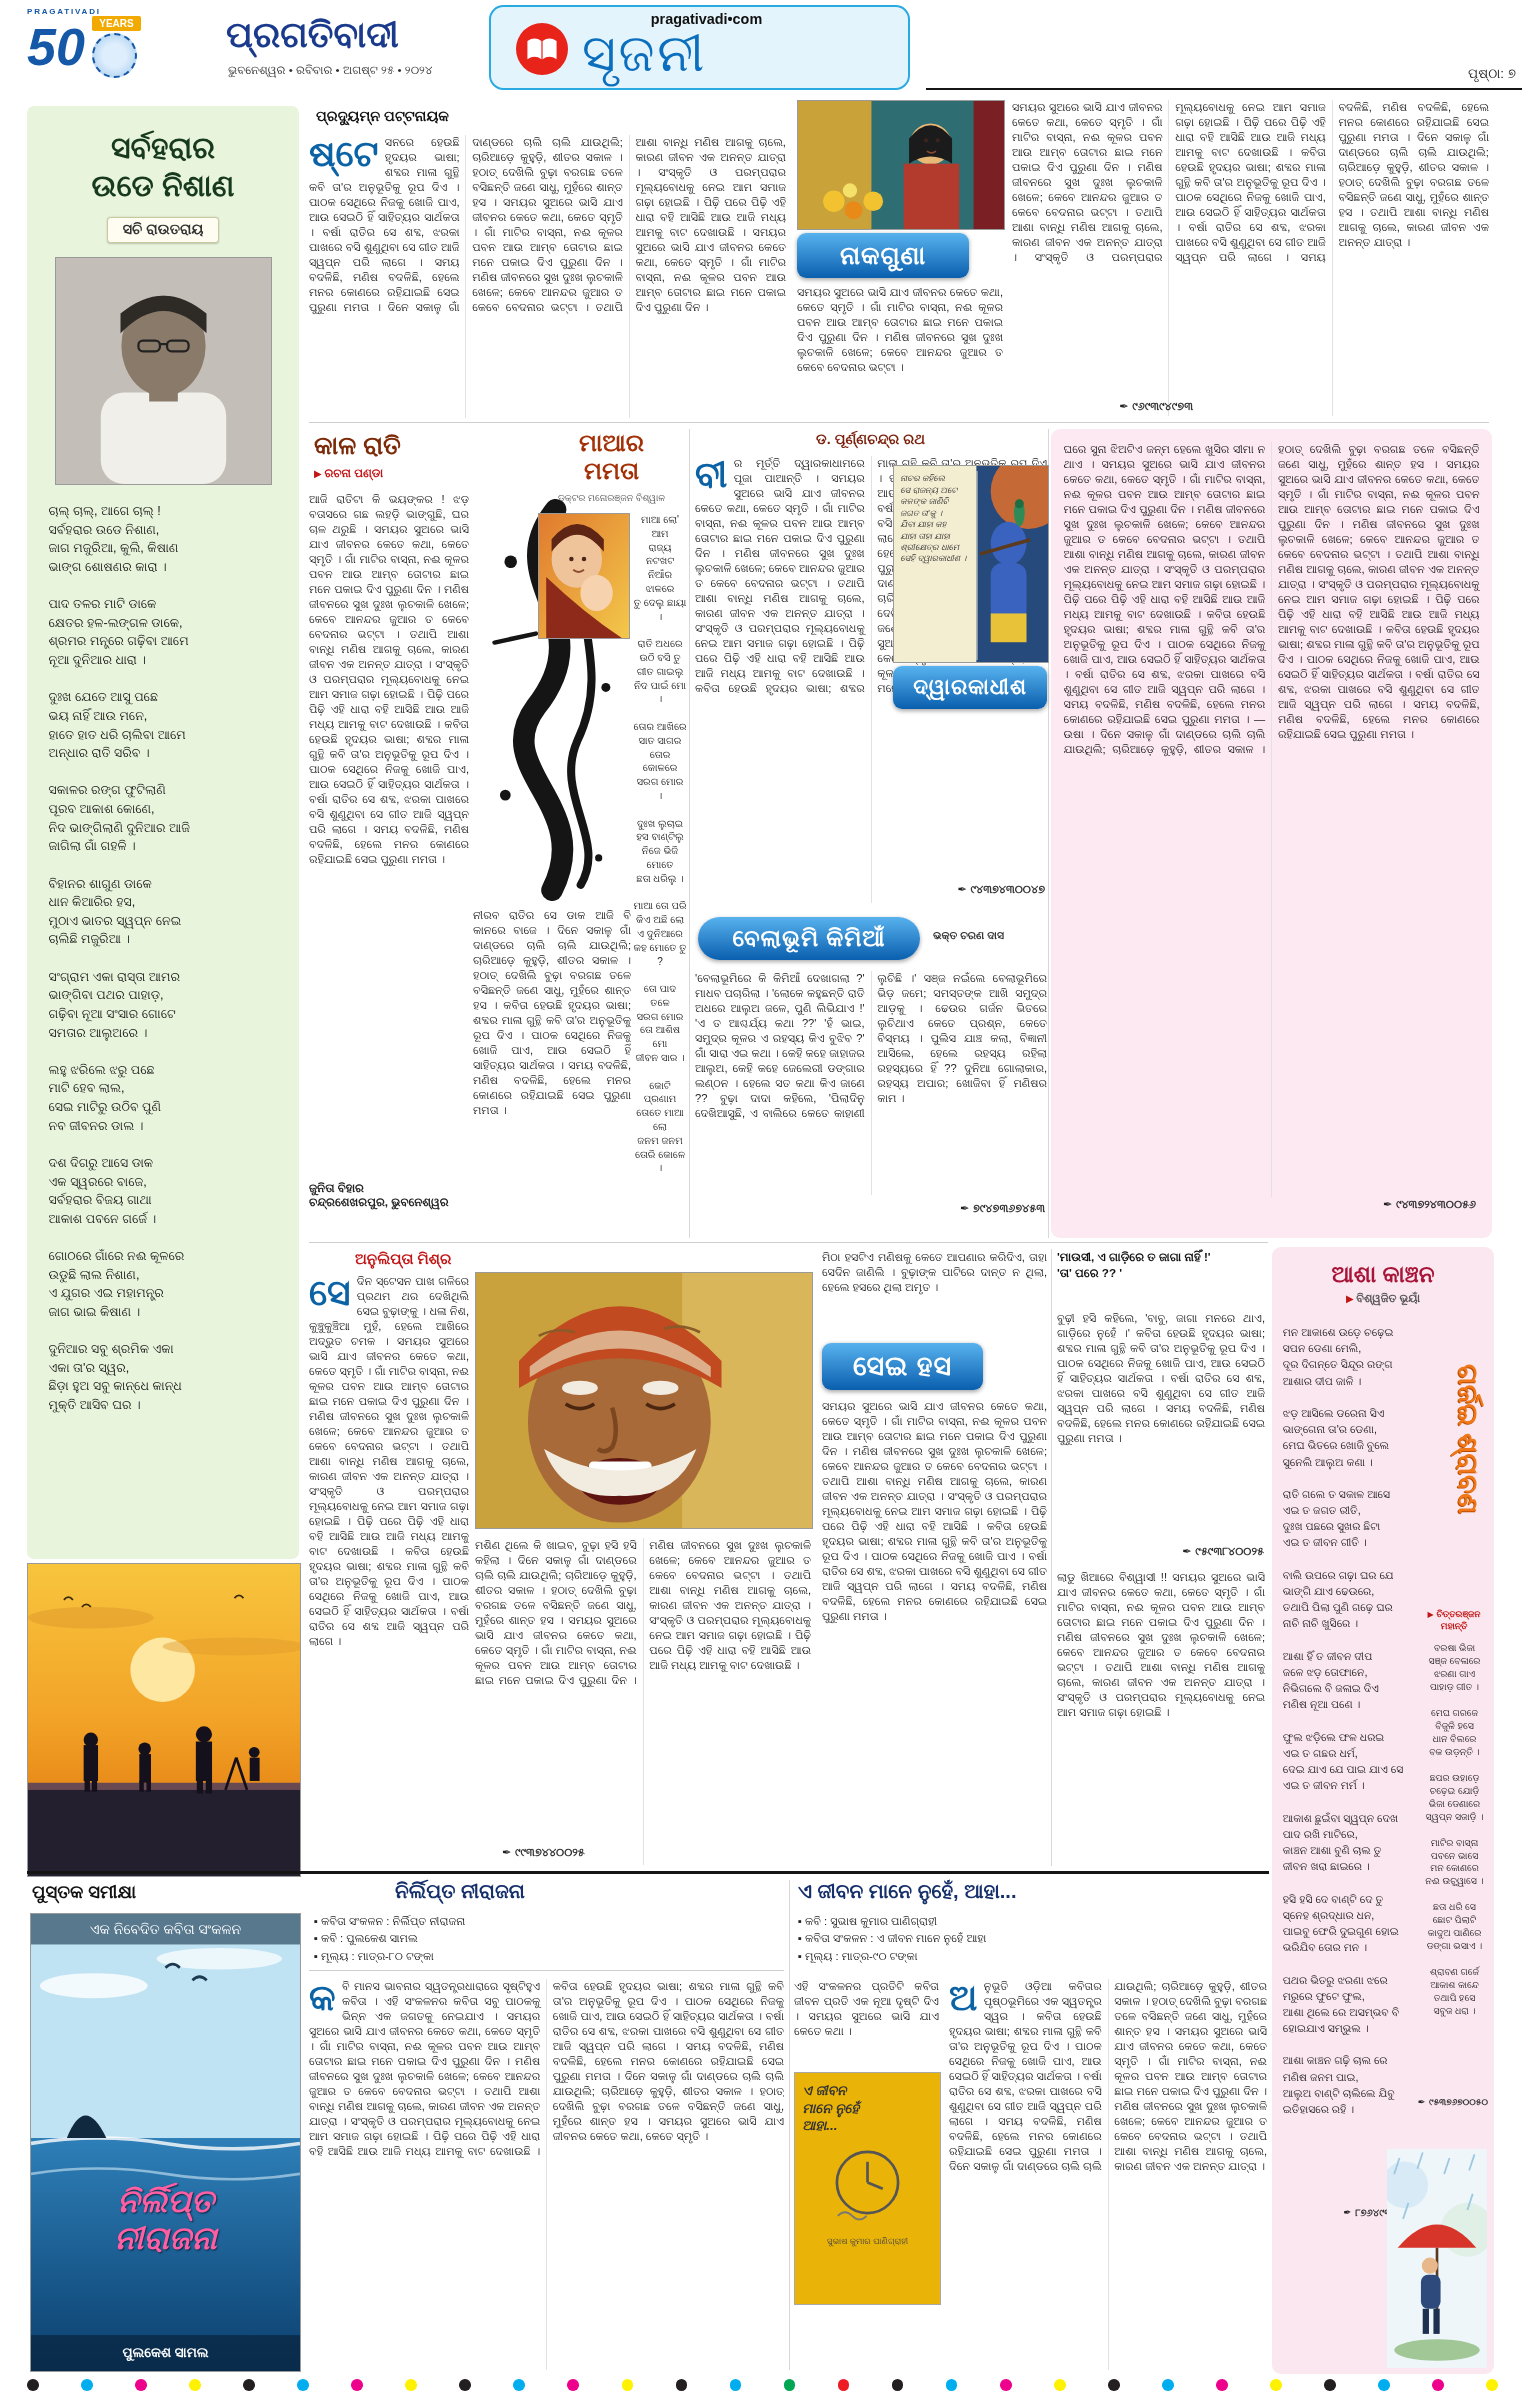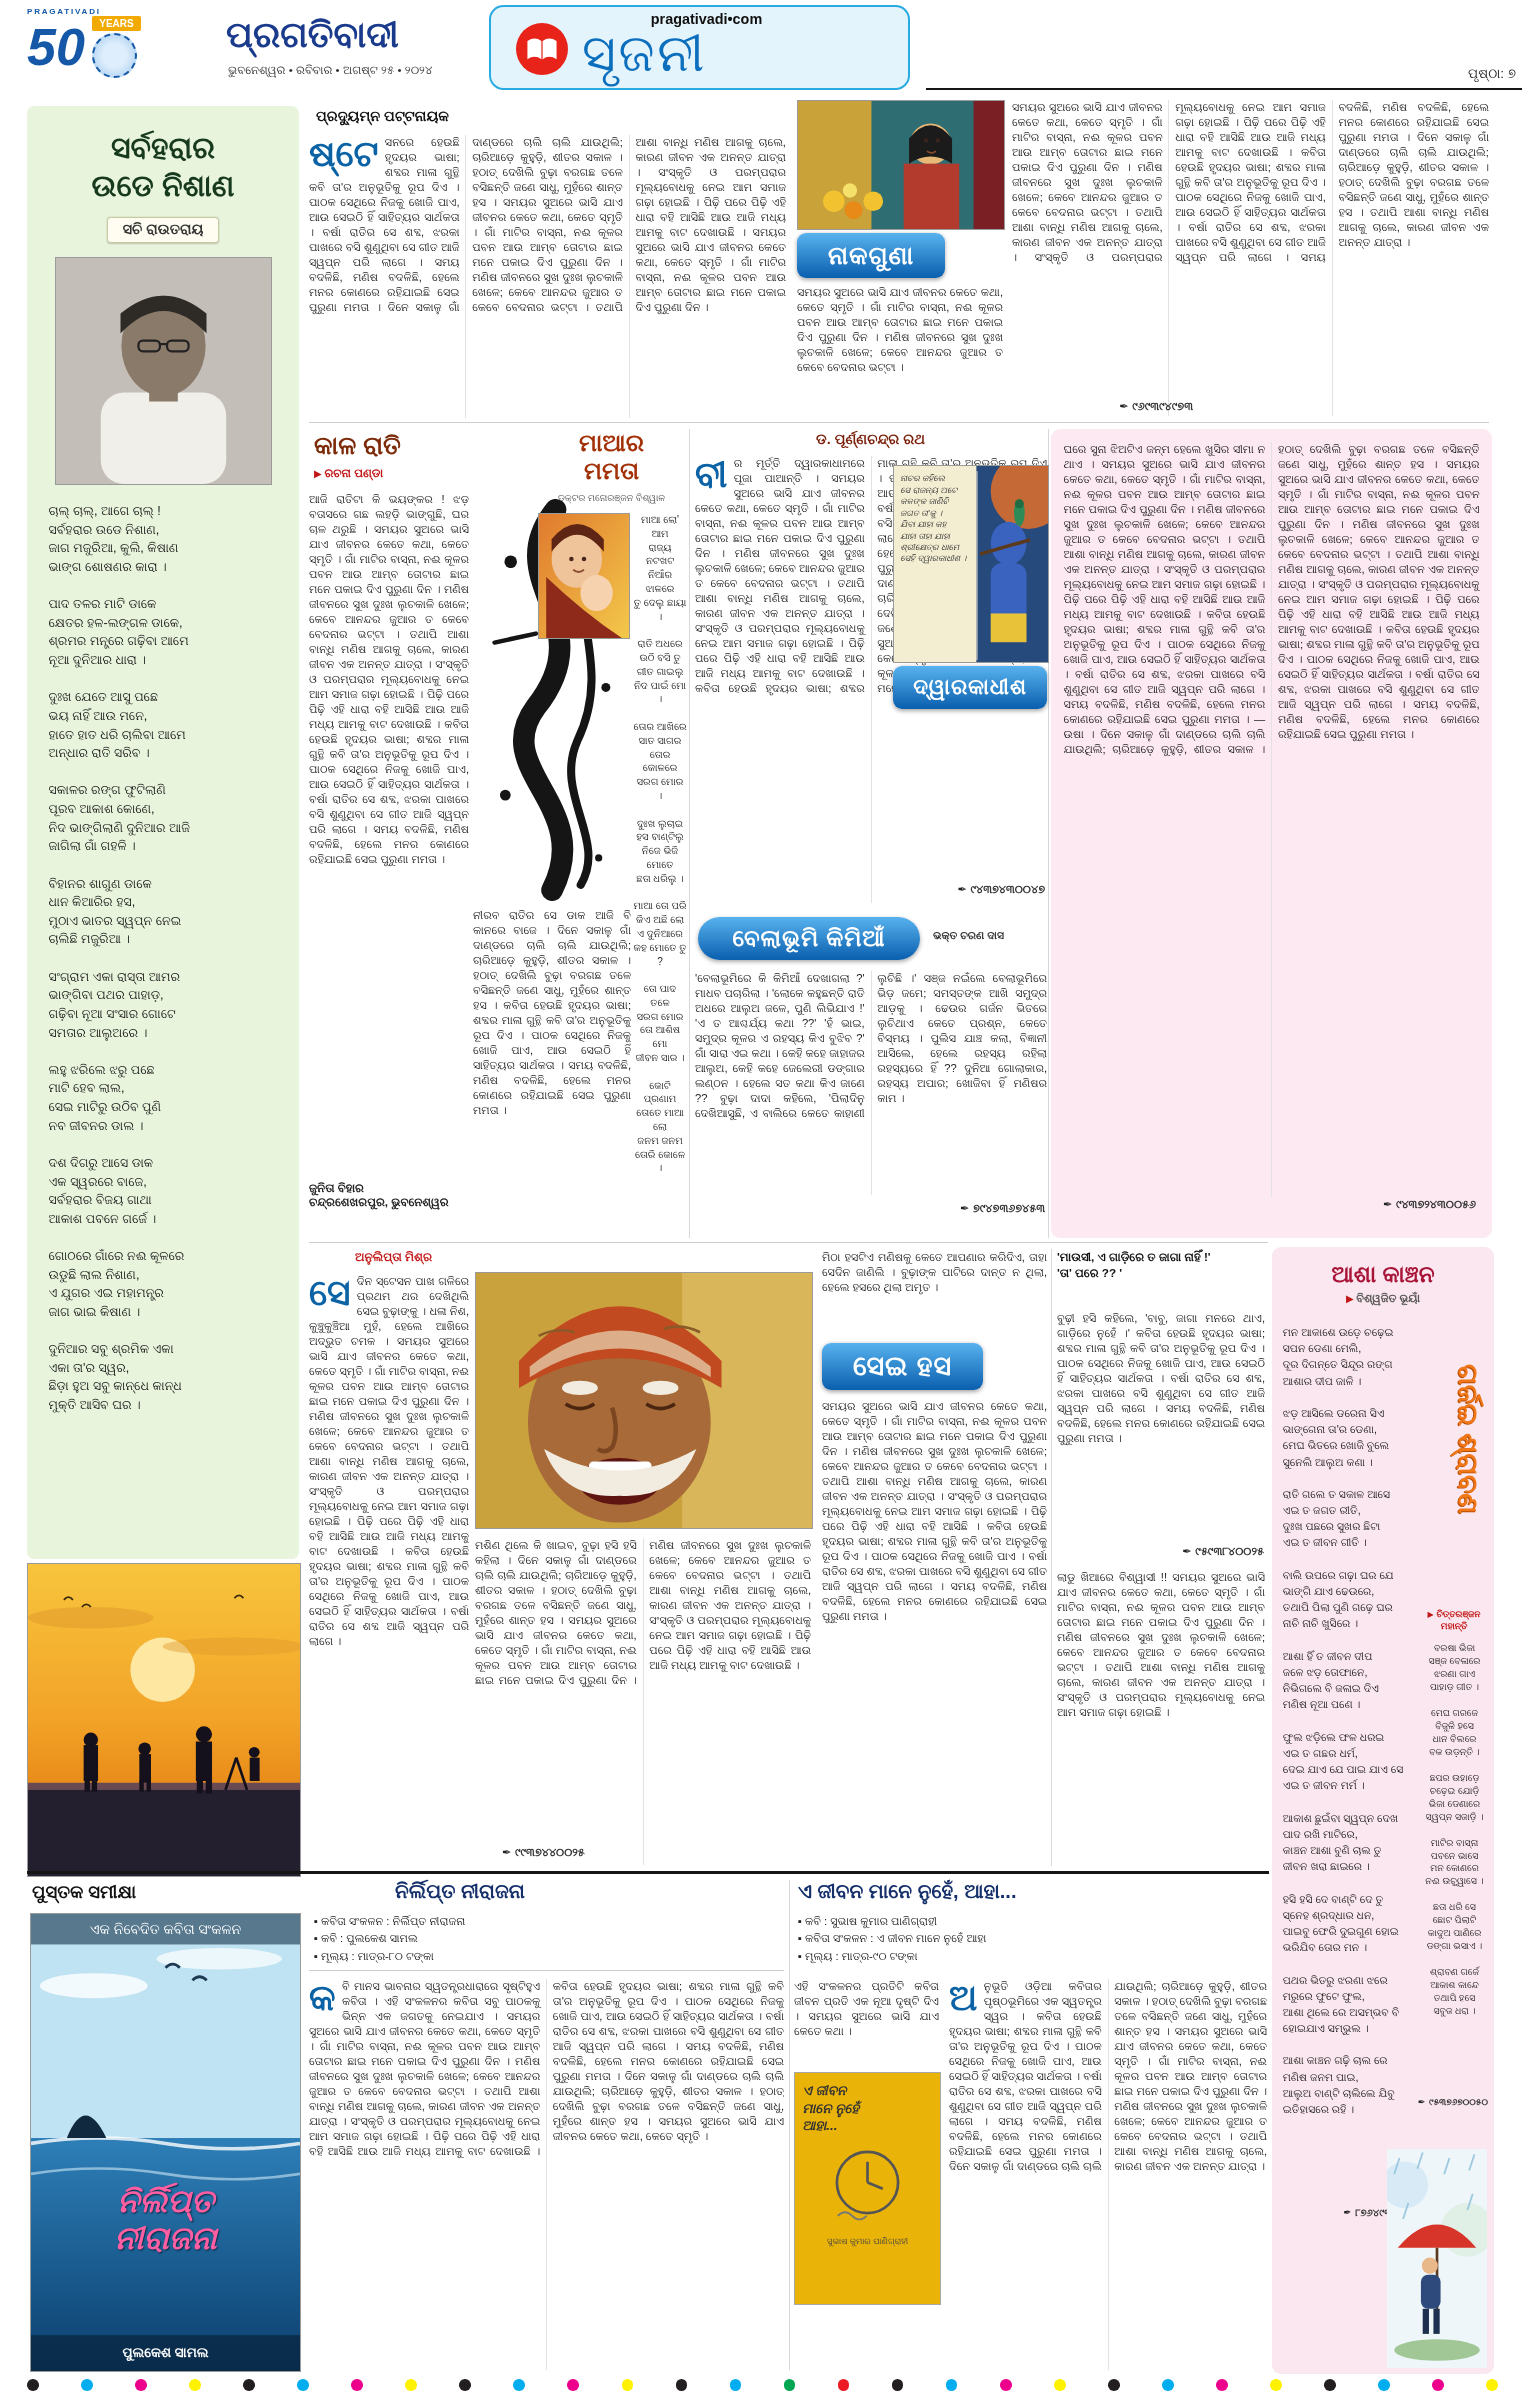--- a/index.html
+++ b/index.html
@@ -190,21 +190,21 @@
       <rect x="118" y="70" width="62" height="73" fill="#b23b2e"></rect>
       <circle cx="40" cy="112" r="12" fill="#f2c230"></circle>
         <circle cx="62" cy="122" r="10" fill="#e88a18"></circle>
       <circle cx="84" cy="112" r="11" fill="#f2c230"></circle>
         <circle cx="58" cy="100" r="8" fill="#f5e06a"></circle>
       <circle cx="143" cy="44" r="2.4" fill="#3a241c"></circle>
         <circle cx="156" cy="44" r="2.4" fill="#3a241c"></circle>
       <path d="M144 56 q5 4 10 0" stroke="#8a4a30" stroke-width="2" fill="none"></path>
     </svg>
   </div>
-  <div class="abs bluebox" style="left:797px;top:233px;width:148px;height:45px;font-size:25px">
+  <div class="abs bluebox" style="left:797px;top:233px;width:172px;height:45px;font-size:25px">
     <span>ନାକଗୁଣା</span>
   </div>
   <div class="abs body-sm" style="left:797px;top:285px;width:206px;height:131px">ସମୟର ସୁଅରେ ଭାସି ଯାଏ ଜୀବନର କେତେ କଥା, କେତେ ସ୍ମୃତି । ଗାଁ ମାଟିର ବାସ୍ନା, ନଈ କୂଳର ପବନ ଆଉ ଆମ୍ବ ତୋଟାର ଛାଇ ମନେ ପକାଇ ଦିଏ ପୁରୁଣା ଦିନ । ମଣିଷ ଜୀବନରେ ସୁଖ ଦୁଃଖ ଲୁଚକାଳି ଖେଳେ; କେବେ ଆନନ୍ଦର ଜୁଆର ତ କେବେ ବେଦନାର ଭଟ୍ଟା ।</div>
   <div class="abs body-sm cols-3" style="left:1012px;top:100px;width:477px;height:316px">ସମୟର ସୁଅରେ ଭାସି ଯାଏ ଜୀବନର କେତେ କଥା, କେତେ ସ୍ମୃତି । ଗାଁ ମାଟିର ବାସ୍ନା, ନଈ କୂଳର ପବନ ଆଉ ଆମ୍ବ ତୋଟାର ଛାଇ ମନେ ପକାଇ ଦିଏ ପୁରୁଣା ଦିନ । ମଣିଷ ଜୀବନରେ ସୁଖ ଦୁଃଖ ଲୁଚକାଳି ଖେଳେ; କେବେ ଆନନ୍ଦର ଜୁଆର ତ କେବେ ବେଦନାର ଭଟ୍ଟା । ତଥାପି ଆଶା ବାନ୍ଧି ମଣିଷ ଆଗକୁ ଚାଲେ, କାରଣ ଜୀବନ ଏକ ଅନନ୍ତ ଯାତ୍ରା । ସଂସ୍କୃତି ଓ ପରମ୍ପରାର ମୂଲ୍ୟବୋଧକୁ ନେଇ ଆମ ସମାଜ ଗଢ଼ା ହୋଇଛି । ପିଢ଼ି ପରେ ପିଢ଼ି ଏହି ଧାରା ବହି ଆସିଛି ଆଉ ଆଜି ମଧ୍ୟ ଆମକୁ ବାଟ ଦେଖାଉଛି । କବିତା ହେଉଛି ହୃଦୟର ଭାଷା; ଶବ୍ଦର ମାଳା ଗୁନ୍ଥି କବି ତା'ର ଅନୁଭୂତିକୁ ରୂପ ଦିଏ । ପାଠକ ସେଥିରେ ନିଜକୁ ଖୋଜି ପାଏ, ଆଉ ସେଇଠି ହିଁ ସାହିତ୍ୟର ସାର୍ଥକତା । ବର୍ଷା ରାତିର ସେ ଶବ୍ଦ, ଝରକା ପାଖରେ ବସି ଶୁଣୁଥିବା ସେ ଗୀତ ଆଜି ସ୍ୱପ୍ନ ପରି ଲାଗେ । ସମୟ ବଦଳିଛି, ମଣିଷ ବଦଳିଛି, ହେଲେ ମନର କୋଣରେ ରହିଯାଇଛି ସେଇ ପୁରୁଣା ମମତା । ଦିନେ ସକାଳୁ ଗାଁ ଦାଣ୍ଡରେ ଚାଲି ଚାଲି ଯାଉଥିଲି; ଚାରିଆଡ଼େ କୁହୁଡ଼ି, ଶୀତର ସକାଳ । ହଠାତ୍ ଦେଖିଲି ବୁଢ଼ା ବରଗଛ ତଳେ ବସିଛନ୍ତି ଜଣେ ସାଧୁ, ମୁହଁରେ ଶାନ୍ତ ହସ । ତଥାପି ଆଶା ବାନ୍ଧି ମଣିଷ ଆଗକୁ ଚାଲେ, କାରଣ ଜୀବନ ଏକ ଅନନ୍ତ ଯାତ୍ରା ।</div>
   <div class="abs sig" style="left:1014px;top:400px;width:179px">
     <span class="pen">✒</span><span>୯୬୯୩୯୪୯୭୩</span>
   </div>
 
   <div class="abs hrule" style="left:309px;top:422px;width:1180px;height:0.9px"></div>
 
@@ -339,21 +339,21 @@
     <span>ବେଲାଭୂମି କିମିଆଁ</span>
   </div>
   <div class="abs" style="left:933px;top:929px;width:114px;font-size:10.8px;font-weight:bold;color:#333">ଭକ୍ତ ଚରଣ ଦାସ</div>
   <div class="abs body-sm cols-2" style="left:695px;top:971px;width:352px;height:224px">'ବେଲାଭୂମିରେ କି କିମିଆଁ ଦେଖାଗଲା ?' ମାଧବ ପଚାରିଲା । 'ଲୋକେ କହୁଛନ୍ତି ରାତି ଅଧରେ ଆଲୁଅ ଜଳେ, ପୁଣି ଲିଭିଯାଏ !' 'ଏ ତ ଆଶ୍ଚର୍ଯ୍ୟ କଥା ??' 'ହଁ ଭାଇ, ସମୁଦ୍ର କୂଳର ଏ ରହସ୍ୟ କିଏ ବୁଝିବ ?' ଗାଁ ସାରା ଏଇ କଥା । କେହି କହେ ଜାହାଜର ଆଲୁଅ, କେହି କହେ ଜେଲେରୀ ଡଙ୍ଗାର ଲଣ୍ଠନ । ହେଲେ ସତ କଥା କିଏ ଜାଣେ ?? ବୁଢ଼ା ଦାଦା କହିଲେ, 'ପିଲାଦିନୁ ଦେଖିଆସୁଛି, ଏ ବାଲିରେ କେତେ କାହାଣୀ ଲୁଚିଛି ।' ସଞ୍ଜ ନଇଁଲେ ବେଲାଭୂମିରେ ଭିଡ଼ ଜମେ; ସମସ୍ତଙ୍କ ଆଖି ସମୁଦ୍ର ଆଡ଼କୁ । ଢେଉର ଗର୍ଜନ ଭିତରେ ଲୁଚିଥାଏ କେତେ ପ୍ରଶ୍ନ, କେତେ ବିସ୍ମୟ । ପୁଲିସ ଯାଞ୍ଚ କଲା, ବିଜ୍ଞାନୀ ଆସିଲେ, ହେଲେ ରହସ୍ୟ ରହିଲା ରହସ୍ୟରେ ହିଁ ?? ଦୁନିଆ ଗୋଲାକାର, ରହସ୍ୟ ଅପାର; ଖୋଜିବା ହିଁ ମଣିଷର କାମ ।</div>
   <div class="abs sig" style="left:884px;top:1202px;width:161px">
     <span class="pen">✒</span><span>୭୯୪୭୩୬୭୪୫୩</span>
   </div>
 
   <div class="abs hrule" style="left:309px;top:1242px;width:959px;height:0.9px"></div>
 
-  <div class="abs" style="left:355px;top:1250px;width:161px;font-size:12px;font-weight:bold;color:#c21616">ଅନୁଲିପ୍ତା ମିଶ୍ର</div>
+  <div class="abs" style="left:355px;top:1250px;width:161px;font-size:15px;font-weight:bold;color:#c21616">ଅନୁଲିପ୍ତା ମିଶ୍ର</div>
   <div class="abs body-sm" style="left:309px;top:1274px;width:160px;height:590px">
     <span class="dropcap">ସେ</span><span>ଦିନ ସ୍ଟେସନ ପାଖ ଗଳିରେ ପ୍ରଥମ ଥର ଦେଖିଥିଲି ସେଇ ବୁଢ଼ାଙ୍କୁ । ଧଳା ନିଶ, କୁଞ୍ଚୁକୁଞ୍ଚିଆ ମୁହଁ, ହେଲେ ଆଖିରେ ଅଦ୍ଭୁତ ଚମକ । ସମୟର ସୁଅରେ ଭାସି ଯାଏ ଜୀବନର କେତେ କଥା, କେତେ ସ୍ମୃତି । ଗାଁ ମାଟିର ବାସ୍ନା, ନଈ କୂଳର ପବନ ଆଉ ଆମ୍ବ ତୋଟାର ଛାଇ ମନେ ପକାଇ ଦିଏ ପୁରୁଣା ଦିନ । ମଣିଷ ଜୀବନରେ ସୁଖ ଦୁଃଖ ଲୁଚକାଳି ଖେଳେ; କେବେ ଆନନ୍ଦର ଜୁଆର ତ କେବେ ବେଦନାର ଭଟ୍ଟା । ତଥାପି ଆଶା ବାନ୍ଧି ମଣିଷ ଆଗକୁ ଚାଲେ, କାରଣ ଜୀବନ ଏକ ଅନନ୍ତ ଯାତ୍ରା । ସଂସ୍କୃତି ଓ ପରମ୍ପରାର ମୂଲ୍ୟବୋଧକୁ ନେଇ ଆମ ସମାଜ ଗଢ଼ା ହୋଇଛି । ପିଢ଼ି ପରେ ପିଢ଼ି ଏହି ଧାରା ବହି ଆସିଛି ଆଉ ଆଜି ମଧ୍ୟ ଆମକୁ ବାଟ ଦେଖାଉଛି । କବିତା ହେଉଛି ହୃଦୟର ଭାଷା; ଶବ୍ଦର ମାଳା ଗୁନ୍ଥି କବି ତା'ର ଅନୁଭୂତିକୁ ରୂପ ଦିଏ । ପାଠକ ସେଥିରେ ନିଜକୁ ଖୋଜି ପାଏ, ଆଉ ସେଇଠି ହିଁ ସାହିତ୍ୟର ସାର୍ଥକତା । ବର୍ଷା ରାତିର ସେ ଶବ୍ଦ ଆଜି ସ୍ୱପ୍ନ ପରି ଲାଗେ ।</span>
   </div>
 
   <div class="abs ph" style="left:475px;top:1272px;width:336px;height:255px">
     <svg width="100%" height="100%" viewBox="0 0 375 284" preserveAspectRatio="none">
       <rect width="375" height="284" fill="#c9a23d"></rect>
       <rect x="230" width="145" height="284" fill="#d8b659"></rect>
       <ellipse cx="160" cy="166" rx="102" ry="112" fill="#a86a38"></ellipse>
       <path d="M48 98 Q160 -24 274 98 L274 128 Q160 62 48 128 Z" fill="#c24a20"></path>

